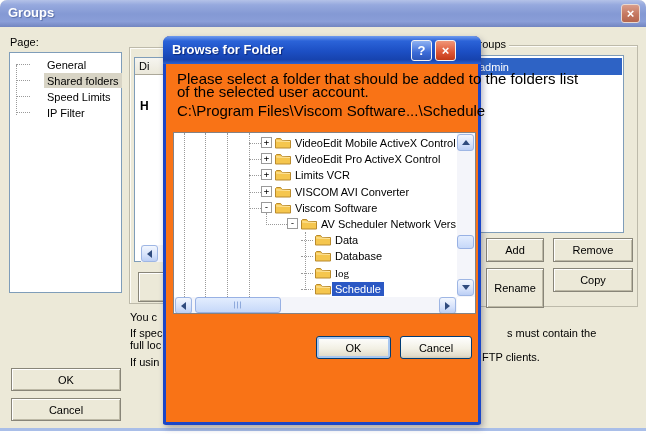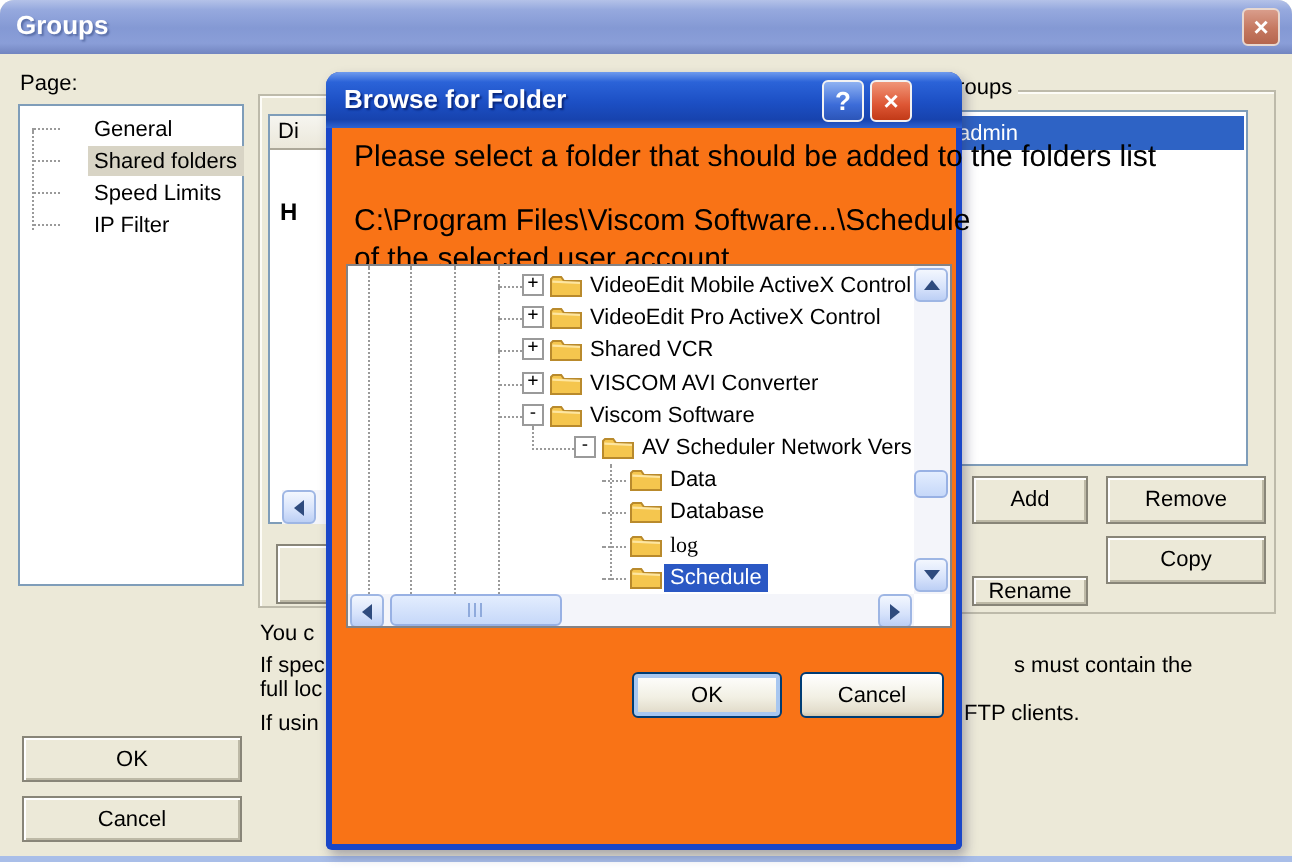--- a/index.html
+++ b/index.html
@@ -119,21 +119,21 @@
     <div class="groupbox" style="left:460px;top:45px;width:178px;height:262px;">
       <span class="gb-caption">Groups</span>
     </div>
     <div class="sunkenlist" style="left:472px;top:55px;width:152px;height:178px;">
       <div id="groups-items">
           <div class="selbar" style="top: 2px;">admin</div>
         </div>
     </div>
     <div class="cbtn" style="left:486px;top:238px;width:58px;height:24px;">Add</div>
     <div class="cbtn" style="left:553px;top:238px;width:80px;height:24px;">Remove</div>
-    <div class="cbtn" style="left:486px;top:268px;width:58px;height:15px;margin-top:20px;">Rename</div>
+    <div class="cbtn" style="left:486px;top:268px;width:58px;height:40px;">Rename</div>
     <div class="cbtn" style="left:553px;top:268px;width:80px;height:24px;">Copy</div>
 
     <div class="frag" style="left:130px;top:311px;">You c</div>
     <div class="frag" style="left:130px;top:327px;">If spec</div>
     <div class="frag" style="left:130px;top:339px;">full loc</div>
     <div class="frag" style="left:130px;top:356px;">If usin</div>
     <div class="frag" style="left:482px;top:327px;margin-left:25px;">s must contain the</div>
     <div class="frag" style="left:482px;top:351px;">FTP clients.</div>
 
     <div class="cbtn" style="left:11px;top:368px;width:110px;height:23px;">OK</div>
@@ -141,21 +141,21 @@
   </div>
 
   <div class="dlg">
     <div class="dlg-titlebar">
       <span class="dlg-title">Browse for Folder</span>
       <span class="cap-btn cap-help">?</span>
       <span class="cap-btn cap-close">×</span>
     </div>
 
     <div class="dlg-text" style="left:11px;top:34px;">Please select a folder that should be added to the folders list</div>
-    <div class="dlg-text" style="left:11px;top:47px;margin-top:38px;">of the selected user account.</div>
+    <div class="dlg-text" style="left:11px;top:47px;">of the selected user account.</div>
     <div class="dlg-text" style="left:11px;top:66px;">C:\Program Files\Viscom Software...\Schedule</div>
 
     <div class="treebox">
 
       <div class="dotv" style="left:10px;top:0;height:164px;"></div>
       <div class="dotv" style="left:31px;top:0;height:164px;"></div>
       <div class="dotv" style="left:53px;top:0;height:164px;"></div>
       <div class="dotv" style="left:75px;top:0;height:164px;"></div>
       <div class="dotv" style="left:92px;top:80px;height:12px;"></div>
       <div class="dotv" style="left:131px;top:99px;height:58px;"></div>
@@ -178,21 +178,21 @@
               </svg></span>
             <span class="tlabel" style="left: 118px;">VideoEdit Pro ActiveX Control</span>
           </div>
           <div class="trow" style="top: 34.4px;">
             <span class="doth" style="left: 75px; width: 12px; top: 8px;"></span>
             <span class="expbox" style="left: 87px;">+</span>
             <span class="ticon" style="left: 101px;"><svg width="16" height="13" viewBox="0 0 16 13" xmlns="http://www.w3.org/2000/svg">
                 <path d="M0.5 3.5 L0.5 12 L15.5 12 L15.5 4.5 L7 4.5 L5.6 2.5 L1.5 2.5 Z" fill="#F5C64E" stroke="#B98A2C"></path>
                 <path d="M1.2 4.2 L15 4.9 L15 6 L1.2 5.4 Z" fill="#FFE9A8" opacity="0.9"></path>
               </svg></span>
-            <span class="tlabel" style="left: 118px;">Shared VCR</span>
+            <span class="tlabel" style="left: 118px;">Limits VCR</span>
           </div>
           <div class="trow" style="top: 50.6px;">
             <span class="doth" style="left: 75px; width: 12px; top: 8px;"></span>
             <span class="expbox" style="left: 87px;">+</span>
             <span class="ticon" style="left: 101px;"><svg width="16" height="13" viewBox="0 0 16 13" xmlns="http://www.w3.org/2000/svg">
                 <path d="M0.5 3.5 L0.5 12 L15.5 12 L15.5 4.5 L7 4.5 L5.6 2.5 L1.5 2.5 Z" fill="#F5C64E" stroke="#B98A2C"></path>
                 <path d="M1.2 4.2 L15 4.9 L15 6 L1.2 5.4 Z" fill="#FFE9A8" opacity="0.9"></path>
               </svg></span>
             <span class="tlabel" style="left: 118px;">VISCOM AVI Converter</span>
           </div>

